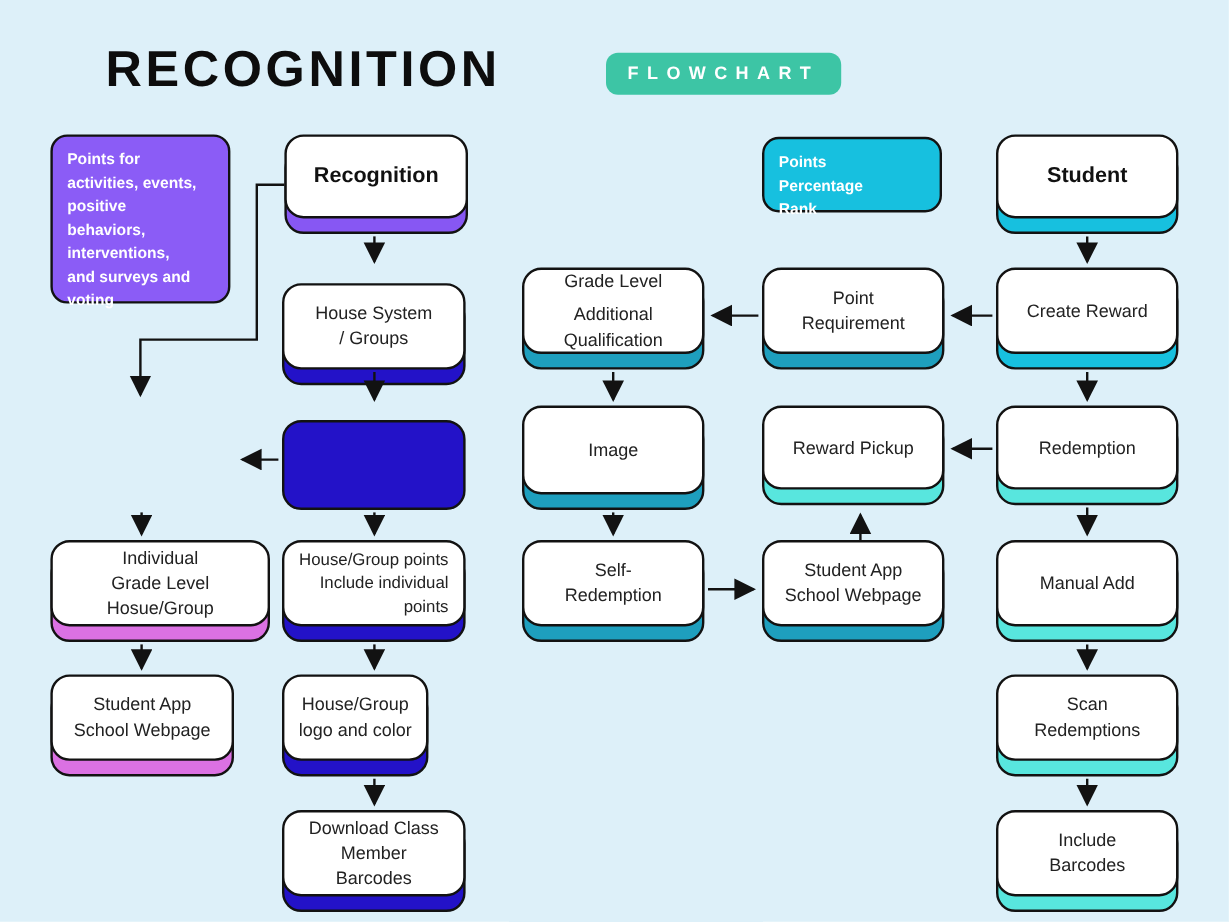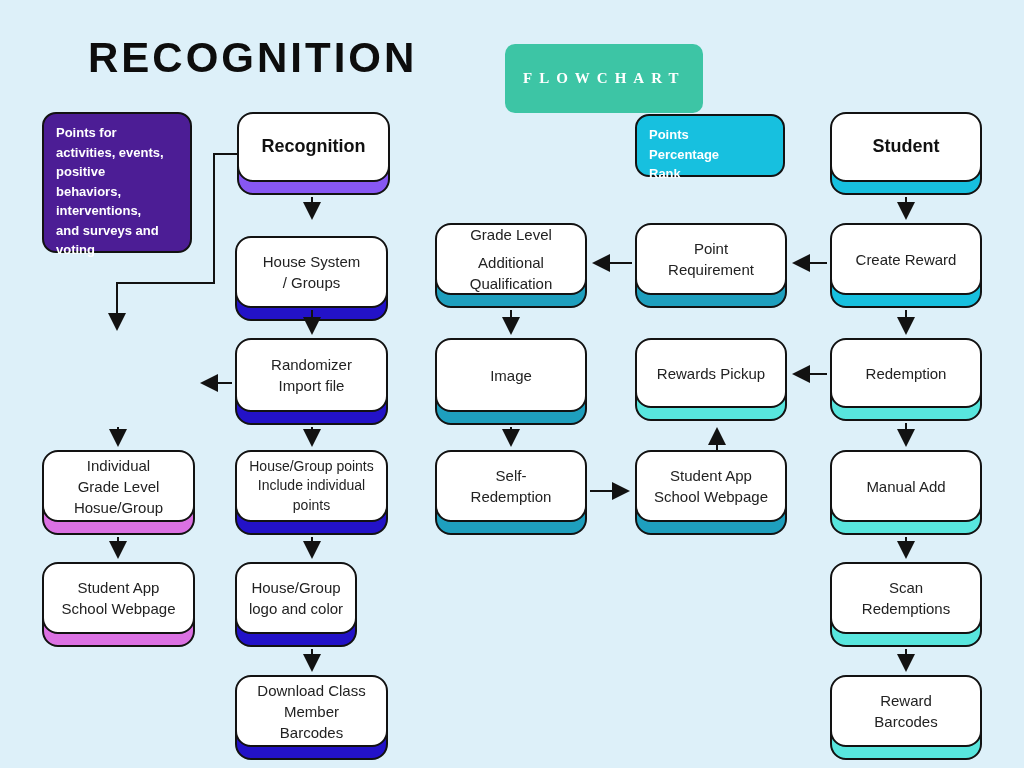--- a/index.html
+++ b/index.html
@@ -8,50 +8,50 @@
     background:#DDF0F9;
     font-family:"Liberation Sans", sans-serif;
   }
   .title{
     position:absolute;left:88px;top:34px;
     font-size:42px;letter-spacing:3px;color:#0d0d0d;font-weight:600;
   }
   .badge{
     position:absolute;left:505px;top:44px;
     background:#3DC5A5;color:#ffffff;
-    border-radius:10px;padding:26px 18px;
-    font-size:15px;letter-spacing:7px;font-weight:600;font-family:Liberation Serif, serif;
+    border-radius:10px;padding:9px 18px;
+    font-size:15px;letter-spacing:7px;font-weight:600;
   }
   .note{
     position:absolute;border:2.5px solid #121212;border-radius:14px;
     color:#ffffff;font-weight:700;font-size:13px;line-height:1.5;
     padding:9px 12px;white-space:pre-line;box-sizing:border-box;
   }
-  .note.purple{background:#4c1d95;}
+  .note.purple{background:#8b5cf6;}
   .note.cyan{background:#17C0DF;}
   .node{position:absolute;}
   .node .shadow{
     position:absolute;left:0;right:0;top:12px;bottom:0;
     border:2.5px solid #121212;border-radius:16px;box-sizing:border-box;
   }
   .shadow.purple{background:#8757F3;}
   .shadow.darkblue{background:#2312C8;}
   .shadow.pink{background:#DB71E3;}
   .shadow.teal{background:#1E9FBE;}
   .shadow.cyan{background:#17C0DF;}
   .shadow.lightcyan{background:#58E6DE;}
   .node .face{
     position:absolute;left:0;right:0;top:0;bottom:13px;
     background:#ffffff;border:2.5px solid #121212;border-radius:16px;
     display:flex;flex-direction:column;align-items:center;justify-content:center;
     text-align:center;font-size:15px;color:#222222;line-height:1.4;
     white-space:pre-line;box-sizing:border-box;padding:4px 6px;
   }
   .node .face.bold{font-weight:700;font-size:18px;color:#111111;}
-  .node .face.small{font-size:14px;}
+  .node .face.small{font-size:14px;text-align:right;}
   .sublabel{margin-top:7px;white-space:pre-line;}
   svg.arrows{position:absolute;left:0;top:0;pointer-events:none;}
   svg.arrows line, svg.arrows polyline{stroke:#121212;stroke-width:2;fill:none;}
 </style>
 </head>
 <body>
 
 <div class="canvas">
 
   <div class="title">RECOGNITION</div>
@@ -95,37 +95,35 @@
     <div class="face">Create Reward</div>
   </div>
   <div class="node" style="left:635px;top:223px;width:152px;height:85px">
     <div class="shadow teal"></div>
     <div class="face">Point
 Requirement</div>
   </div>
 
   <div class="node" style="left:235px;top:338px;width:153px;height:87px">
     <div class="shadow darkblue"></div>
-    <div class="face">Randomizer
-Import file</div>
   </div>
   <div class="node" style="left:435px;top:338px;width:152px;height:87px">
     <div class="shadow teal"></div>
     <div class="face">Image</div>
   </div>
   <div class="node" style="left:635px;top:338px;width:152px;height:83px">
     <div class="shadow lightcyan"></div>
-    <div class="face">Rewards Pickup</div>
+    <div class="face">Reward Pickup</div>
   </div>
   <div class="node" style="left:830px;top:338px;width:152px;height:83px">
     <div class="shadow lightcyan"></div>
     <div class="face">Redemption</div>
   </div>
 
-  <div class="node" style="left:42px;top:450px;width:153px;height:85px">
+  <div class="node" style="left:42px;top:450px;width:183px;height:85px">
     <div class="shadow pink"></div>
     <div class="face">Individual
 Grade Level
 Hosue/Group</div>
   </div>
   <div class="node" style="left:235px;top:450px;width:153px;height:85px">
     <div class="shadow darkblue"></div>
     <div class="face small">House/Group points
 Include individual
 points</div>
@@ -162,21 +160,21 @@
   </div>
 
   <div class="node" style="left:235px;top:675px;width:153px;height:85px">
     <div class="shadow darkblue"></div>
     <div class="face">Download Class
 Member
 Barcodes</div>
   </div>
   <div class="node" style="left:830px;top:675px;width:152px;height:85px">
     <div class="shadow lightcyan"></div>
-    <div class="face">Reward
+    <div class="face">Include
 Barcodes</div>
   </div>
 
   <svg class="arrows" width="1024" height="768">
     <defs>
       <marker id="ah" markerWidth="11" markerHeight="10" refX="8" refY="4.5" orient="auto">
         <path d="M0,0 L9,4.5 L0,9 z" fill="#121212"></path>
       </marker>
     </defs>
 

